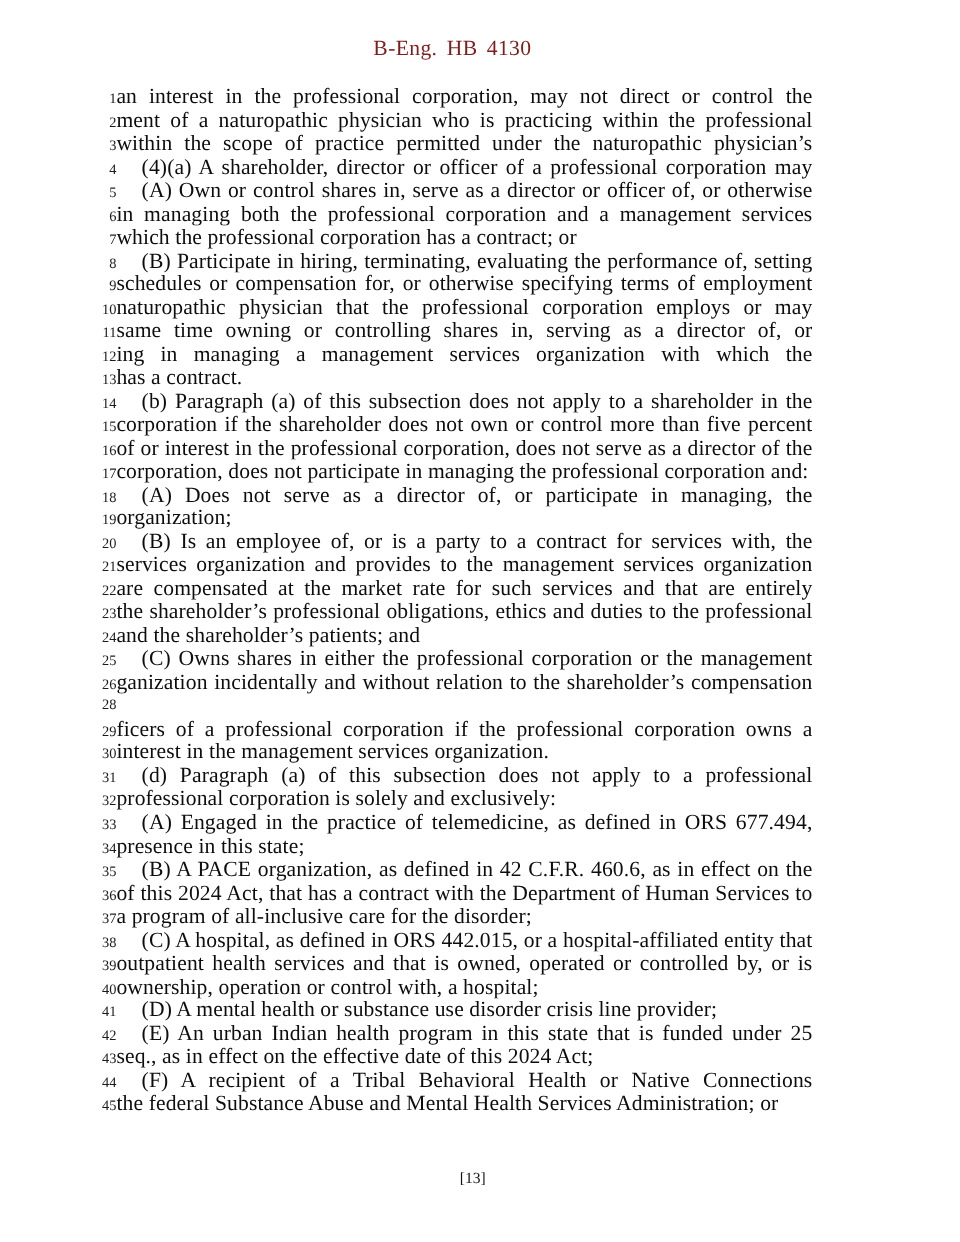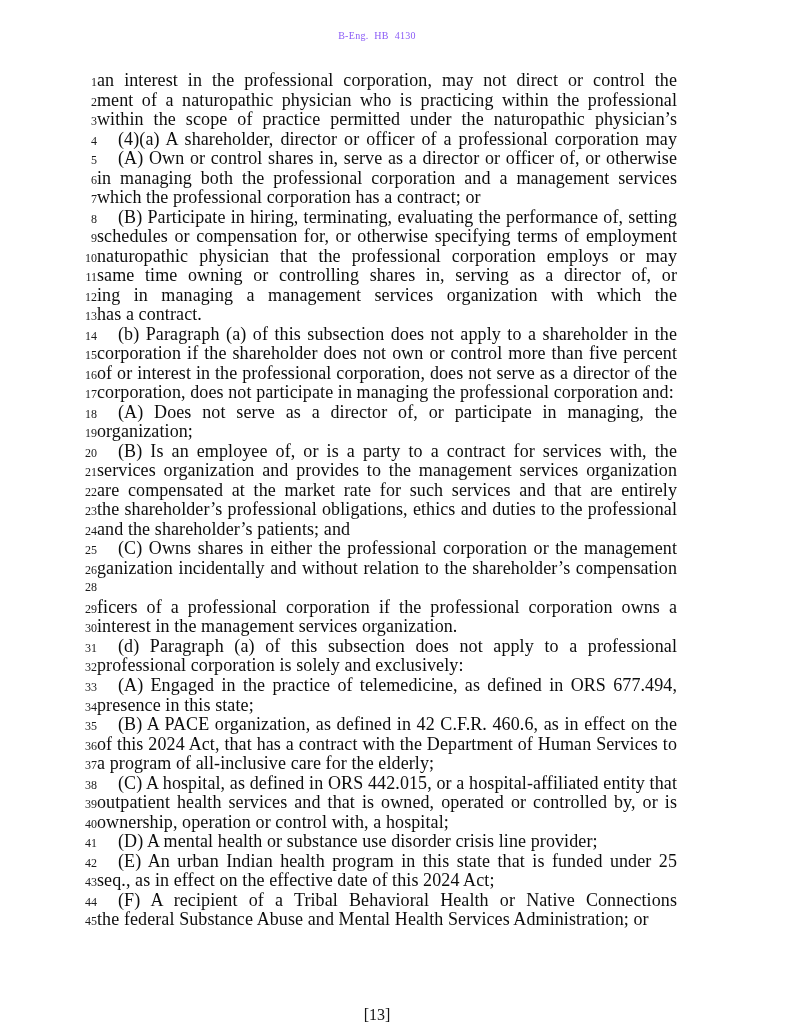--- a/index.html
+++ b/index.html
@@ -14,25 +14,25 @@
     font-family: "Liberation Serif", "DejaVu Serif", serif;
     color: #111111;
     overflow: hidden;
   }
   .page-header {
     position: absolute;
     top: 30px;
     left: 0;
     width: 754px;
     text-align: center;
-    font-size: 10px;
+    font-size: 18px;
     font-weight: normal;
     letter-spacing: 0.3px;
     word-spacing: 3px;
-    color: #8b5cf6;
+    color: #7f1d1d;
   }
   .text-body {
     position: absolute;
     top: 71px;
     left: 0;
     width: 800px;
   }
   .line {
     display: flex;
     height: 19.52px;
@@ -65,27 +65,26 @@
   }
   .line.last .txt {
     text-align-last: left;
   }
   .line.indent .txt {
     text-indent: 21px;
   }
   .page-footer {
     position: absolute;
     top: 974px;
-    left: 0;
+    left: 17px;
     width: 754px;
     text-align: center;
-    font-size: 16px;
+    font-size: 13px;
     font-weight: normal;
     color: #141414;
-    margin-top: 32px;
   }
 </style>
 </head>
 <body>
 
 <div class="page-header">B-Eng. HB 4130</div>
 
 <div class="text-body" id="lines-container">
   <div class="line">
     <span class="num">1</span>
@@ -257,21 +256,21 @@
     <span class="txt">(B) A PACE organization, as defined in 42 C.F.R. 460.6, as in effect on the effective date</span>
   </div>
 
   <div class="line">
     <span class="num">36</span>
     <span class="txt">of this 2024 Act, that has a contract with the Department of Human Services to carry out</span>
   </div>
 
   <div class="line last">
     <span class="num">37</span>
-    <span class="txt">a program of all-inclusive care for the elderly;</span>
+    <span class="txt">a program of all-inclusive care for the disorder;</span>
   </div>
 
   <div class="line indent">
     <span class="num">38</span>
     <span class="txt">(C) A hospital, as defined in ORS 442.015, or a hospital-affiliated entity that provides</span>
   </div>
 
   <div class="line">
     <span class="num">39</span>
     <span class="txt">outpatient health services and that is owned, operated or controlled by, or is under common</span>

